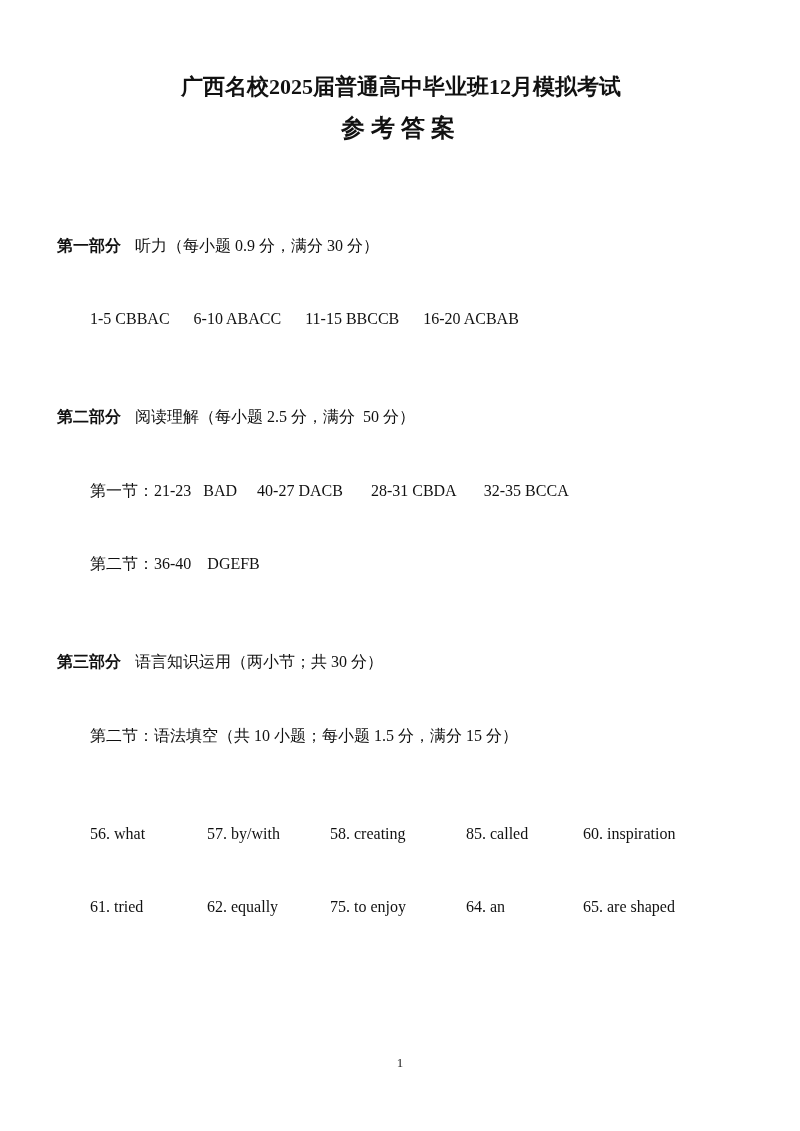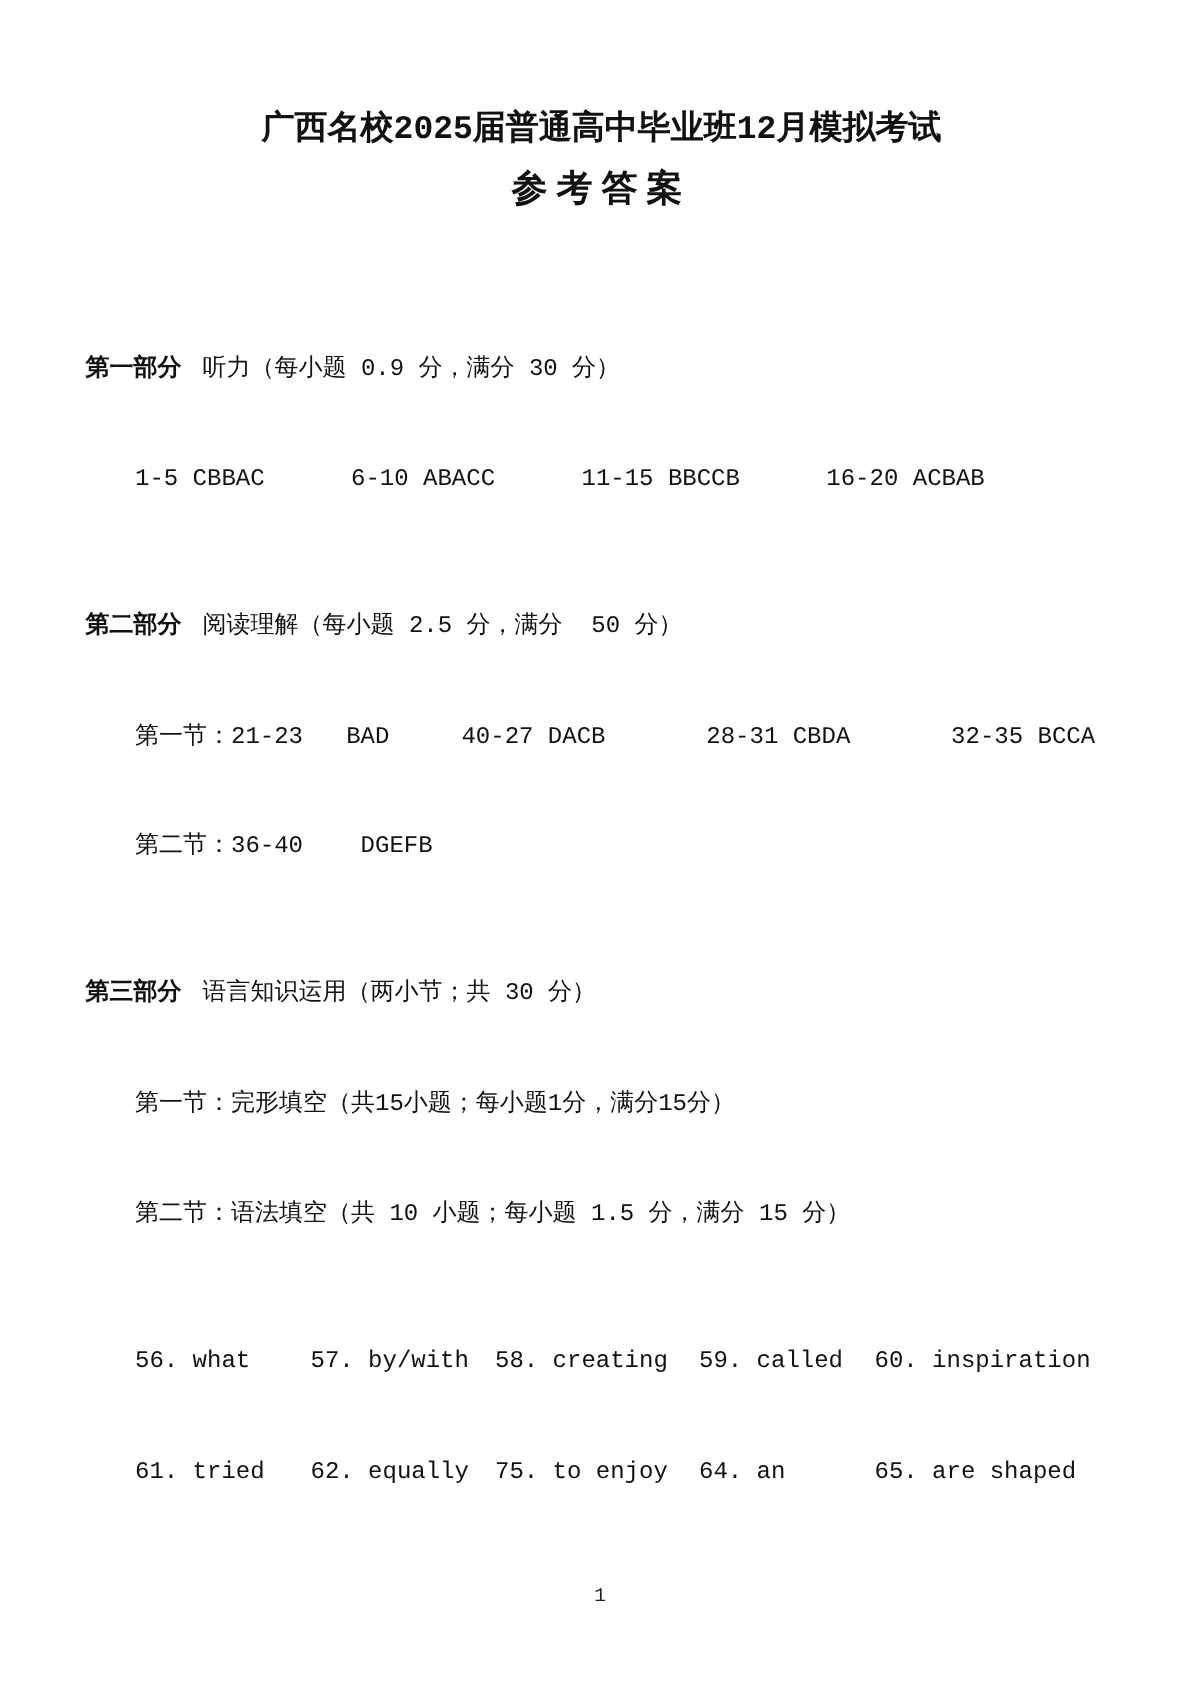--- a/index.html
+++ b/index.html
@@ -1,15 +1,15 @@
 <!DOCTYPE html>
 <html><head>
 <meta charset="utf-8">
 <style>
-  * { margin:0; padding:0; box-sizing:border-box;font-family:Liberation Mono, monospace; }
+  * { margin:0; padding:0; box-sizing:border-box; }
   html,body { background:#ffffff; }
   body {
     width:800px; height:1131px; position:relative; overflow:hidden;
     color:#111; font-family:"Liberation Serif","DejaVu Serif",serif;
   }
   .page { padding:72px 55px 0 57px; }
 
   .doc-title {
     font-size:22px; font-weight:700; text-align:center; line-height:30px;
   }
@@ -44,28 +44,27 @@
   <section class="answer-key">
 
     <p class="row"><b class="part-label">第一部分</b><span>听力（每小题 0.9 分，满分 30 分）</span></p>
     <p class="row indent">1-5 CBBAC      6-10 ABACC      11-15 BBCCB      16-20 ACBAB</p>
 
     <p class="row"><b class="part-label">第二部分</b><span>阅读理解（每小题 2.5 分，满分  50 分）</span></p>
     <p class="row indent">第一节：21-23   BAD     40-27 DACB       28-31 CBDA       32-35 BCCA</p>
     <p class="row indent">第二节：36-40    DGEFB</p>
 
     <p class="row"><b class="part-label">第三部分</b><span>语言知识运用（两小节；共 30 分）</span></p>
-    <p class="row indent">第一节：完形填空（共15小题；每小题1分，满分15分）</p>
     <p class="row indent">第二节：语法填空（共 10 小题；每小题 1.5 分，满分 15 分）</p>
 
     <p class="fill-row">
       <span class="c1">56. what</span>
       <span class="c2">57. by/with</span>
       <span class="c3">58. creating</span>
-      <span class="c4">59. called</span>
+      <span class="c4">85. called</span>
       <span class="c5">60. inspiration</span>
     </p>
     <p class="fill-row">
       <span class="c1">61. tried</span>
       <span class="c2">62. equally</span>
       <span class="c3">75. to enjoy</span>
       <span class="c4">64. an</span>
       <span class="c5">65. are shaped</span>
     </p>
   </section>

